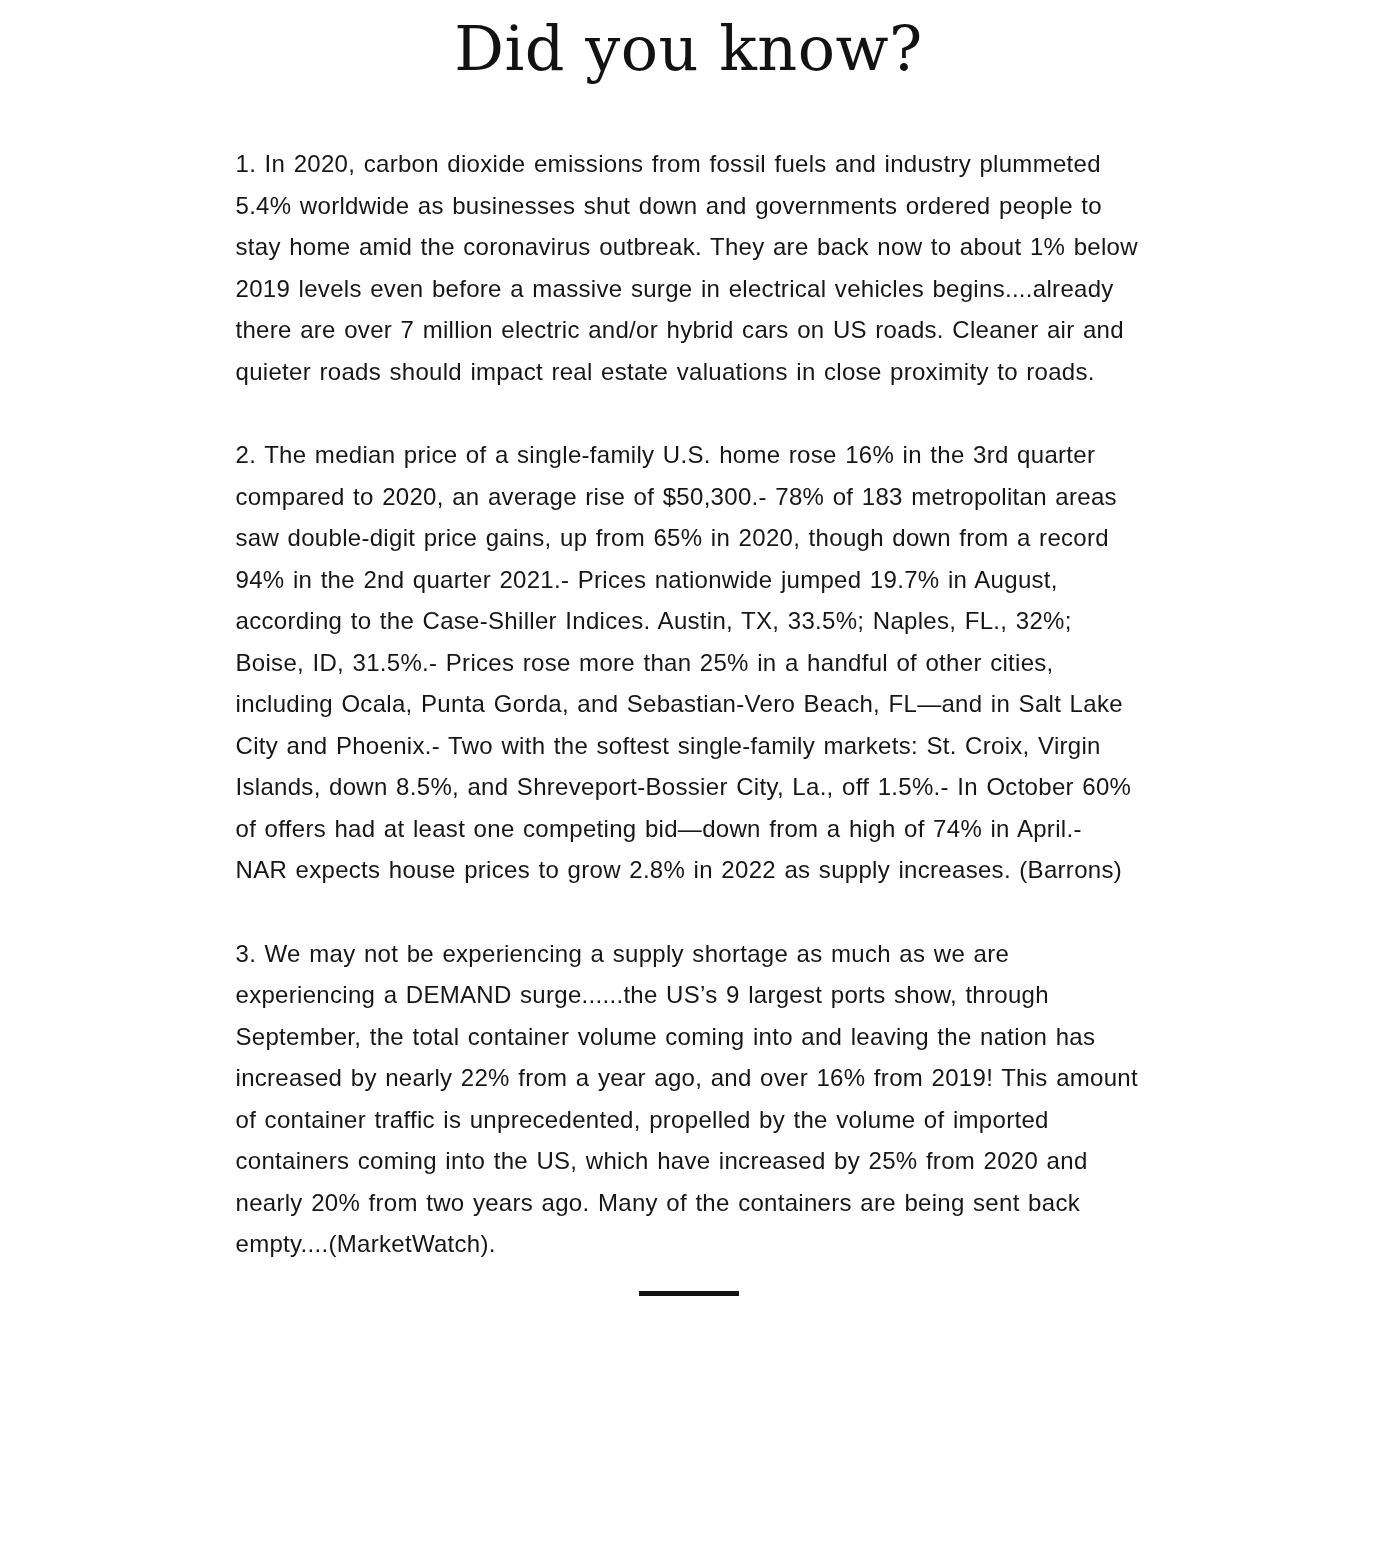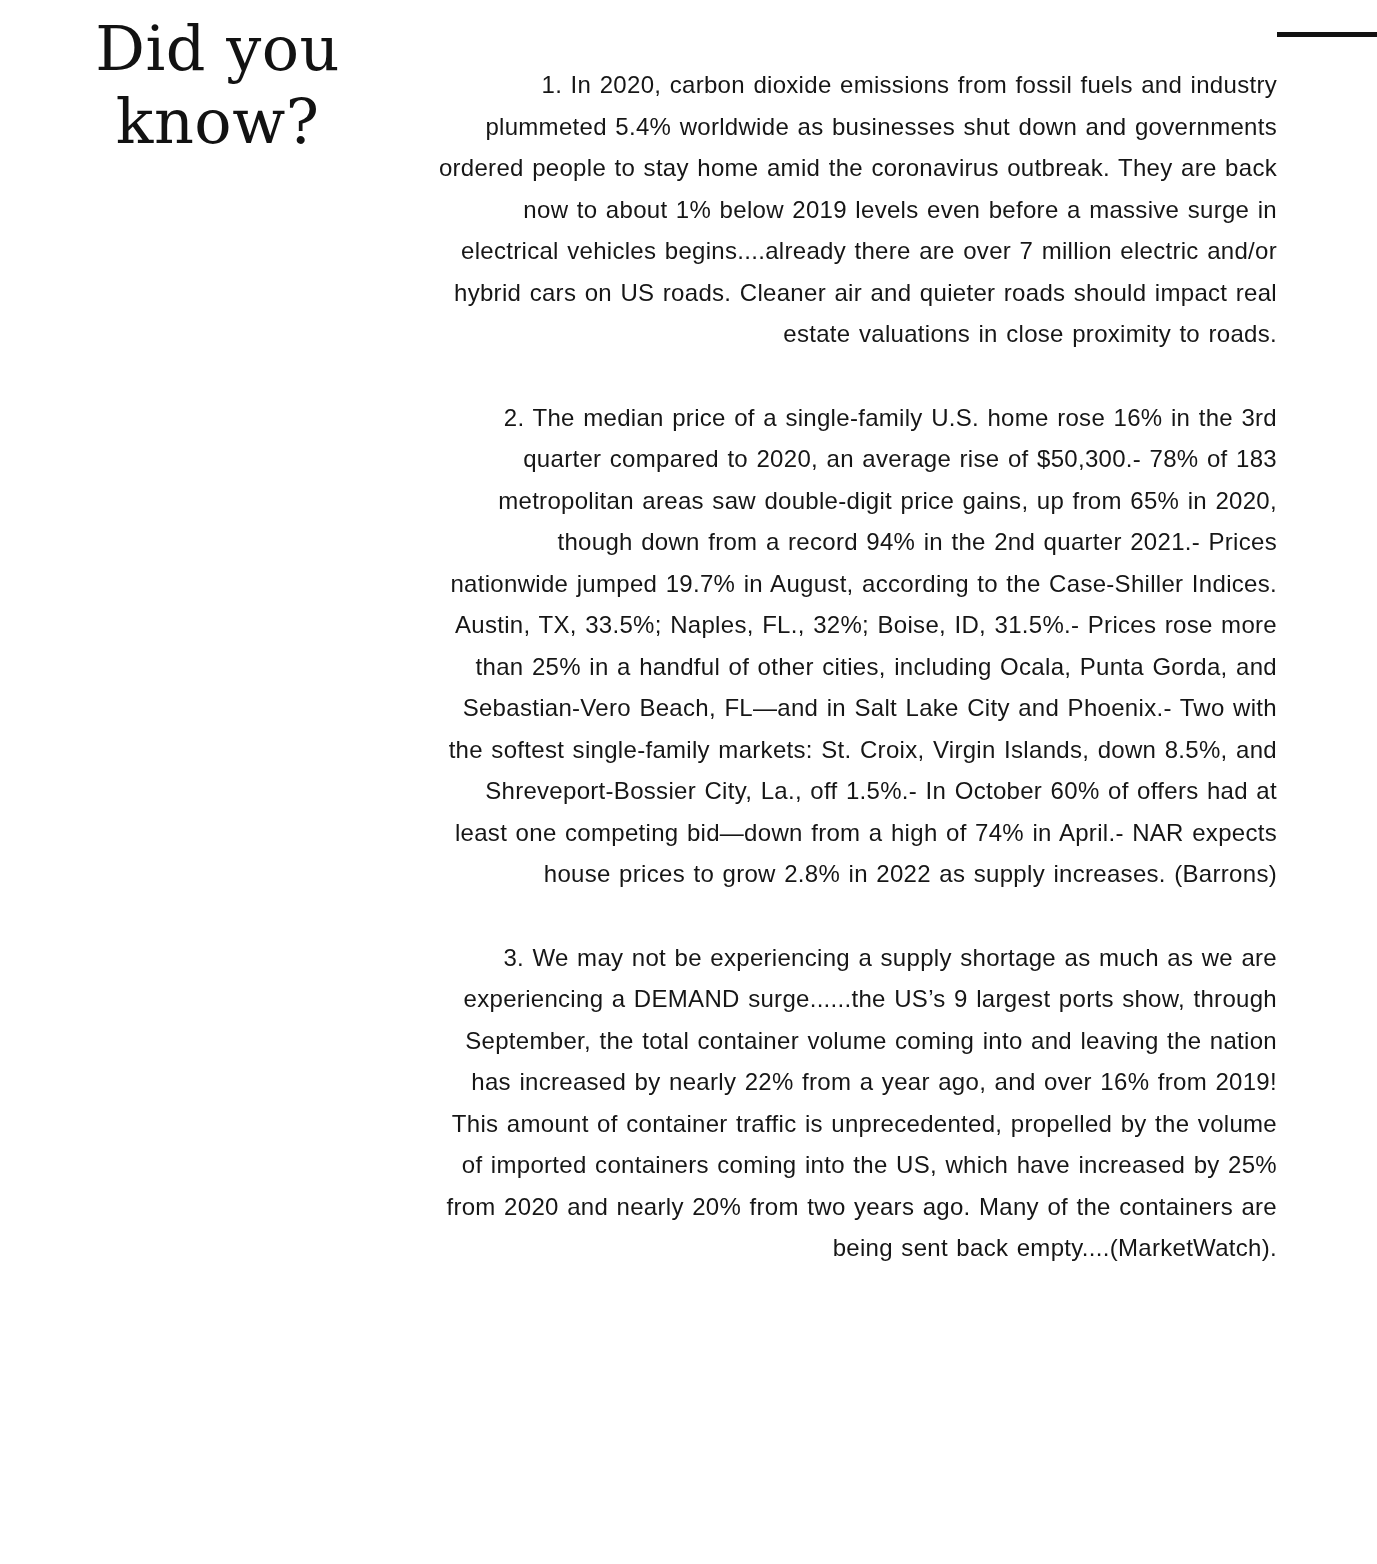--- a/index.html
+++ b/index.html
@@ -10,20 +10,21 @@
     background: #ffffff;
     font-family: "Liberation Sans", sans-serif;
     color: #181818;
   }
   .page {
     width: 100%;
     min-height: 1564px;
     position: relative;
     padding-top: 6px;
     display: flex;
+    flex-direction: column;
   }
   .title {
     font-family: "DejaVu Serif", "Liberation Serif", serif;
     font-size: 62px;
     font-weight: 500;
     text-align: center;
     margin: 0;
     padding: 6px 0 0 0;
     color: #121212;
     letter-spacing: 0.5px;
@@ -32,21 +33,20 @@
     width: 906px;
     margin: 58px auto 0 auto;
   }
   .para {
     font-size: 24px;
     line-height: 41.5px;
     margin: 0 0 42px 0;
     color: #161616;
     letter-spacing: 0.3px;
     word-spacing: 1.5px;
-    text-align: right;
   }
   .para:last-child { margin-bottom: 0; margin-top: 16px; }
   .divider {
     width: 100px;
     height: 5px;
     background: #121212;
     margin: 26px auto 12px auto;
     flex-shrink: 0;
   }
 </style>

